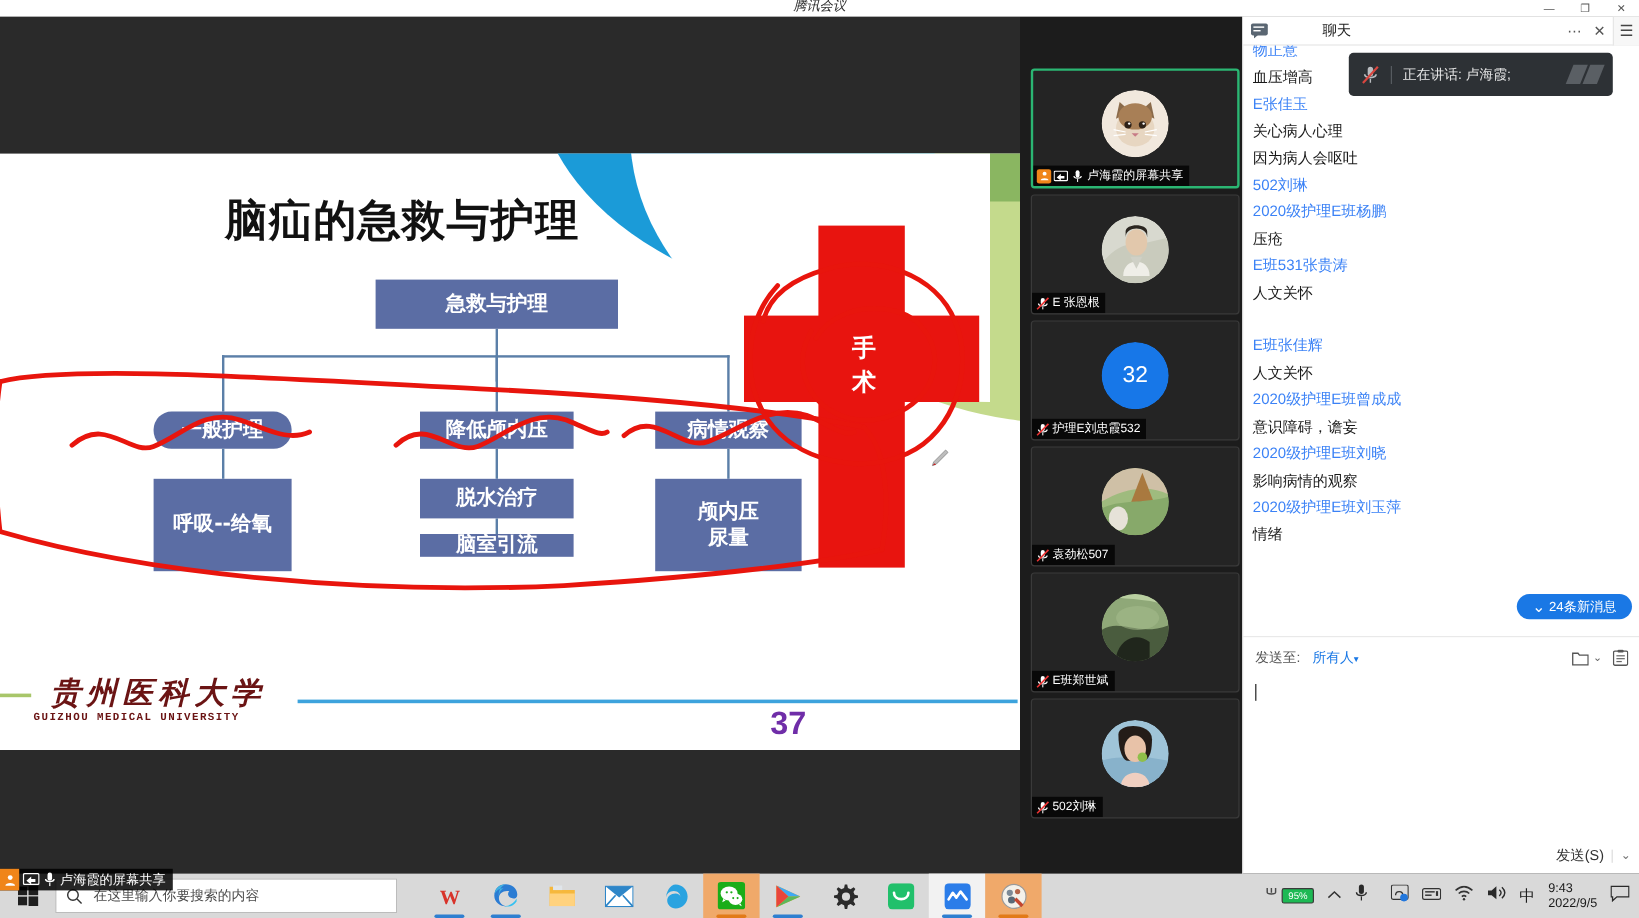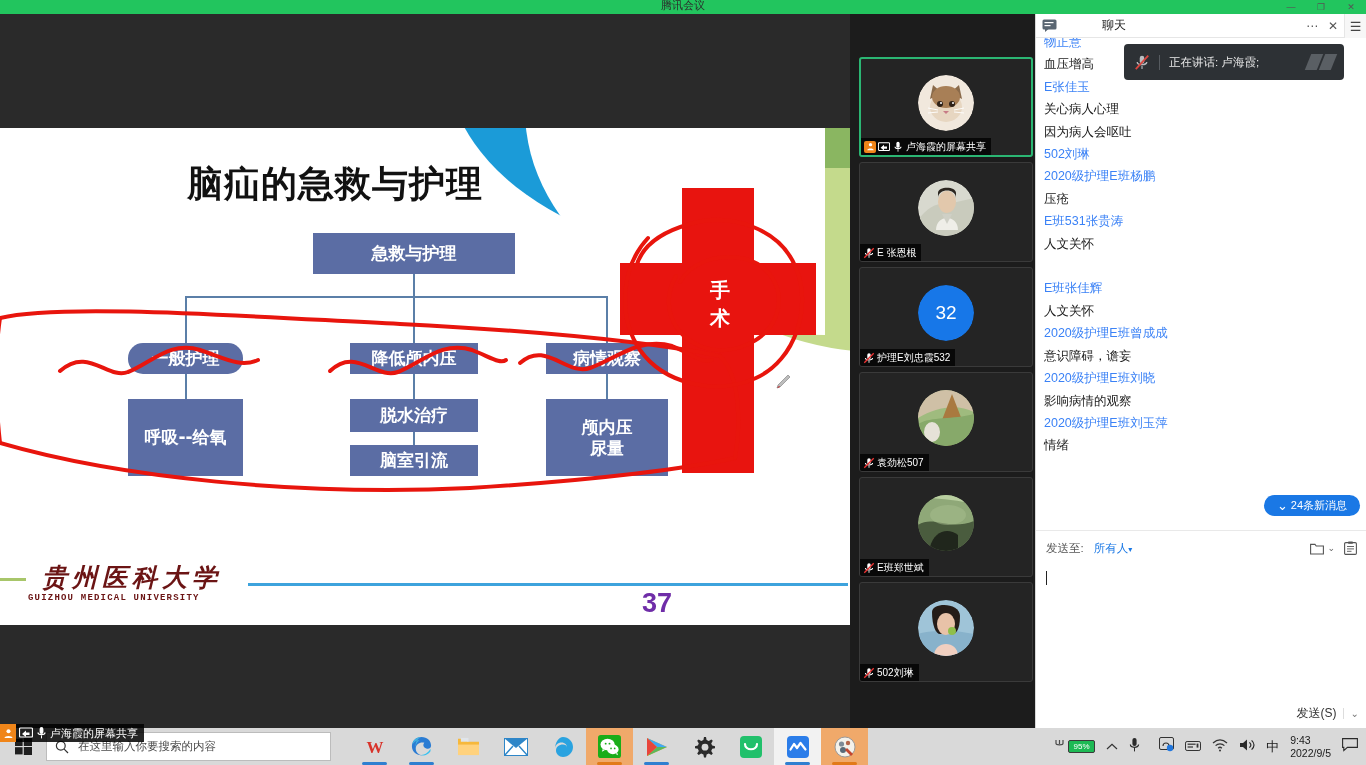--- a/index.html
+++ b/index.html
@@ -7,22 +7,22 @@
     width: 1366px; height: 765px;
     overflow: hidden;
     font-family: "Liberation Sans", "DejaVu Sans", sans-serif;
     background: #1b1b1b;
   }
   #root { position: relative; width: 1366px; height: 765px; }
 
   
   .titlebar {
     position: absolute; left: 0; top: 0; width: 1366px; height: 14px;
-    background: #22c55e;
-    display: flex; align-items: center; justify-content: center;
+    background: #ffffff;
+    display: flex; align-items: center; justify-content: center; font-style: italic;
   }
   .titlebar-text {
     font-size: 11px; color: #2b2b2b; line-height: 14px;
     position: absolute; left: 0; right: 0; top: -2px; text-align: center;
   }
   .win-controls {
     position: absolute; right: 0; top: 0; height: 14px;
     display: flex; align-items: center;
   }
   .win-btn {
@@ -273,21 +273,21 @@
       <div class="conn" style="left:606px; top:168px; width:2px; height:47px;"></div>
 
       <div class="fbox" style="left:128px; top:215px; width:115px; height:31px;border-radius:15px;">一般护理</div>
       <div class="conn" style="left:185px; top:246px; width:2px; height:25px;"></div>
       <div class="fbox" style="left:128px; top:271px; width:115px; height:77px;">呼吸--给氧</div>
 
       <div class="fbox" style="left:350px; top:215px; width:128px; height:31px;">降低颅内压</div>
       <div class="conn" style="left:413px; top:246px; width:2px; height:25px;"></div>
       <div class="fbox" style="left:350px; top:271px; width:128px; height:33px;">脱水治疗</div>
       <div class="conn" style="left:413px; top:304px; width:2px; height:13px;"></div>
-      <div class="fbox" style="left:350px; top:317px; width:128px; height:31px;">脑室引流</div>
+      <div class="fbox" style="left:350px; top:317px; width:128px; height:19px;">脑室引流</div>
 
       <div class="fbox" style="left:546px; top:215px; width:122px; height:31px;">病情观察</div>
       <div class="conn" style="left:606px; top:246px; width:2px; height:25px;"></div>
       <div class="fbox" style="left:546px; top:271px; width:122px; height:77px;">
         <span style="white-space:pre-line;">颅内压
 尿量</span>
       </div>
 
       <svg style="position:absolute;left:0;top:0;width:850px;height:497px;pointer-events:none;">
         <g fill="none" stroke="#e8150d" stroke-width="4" stroke-linecap="round">

